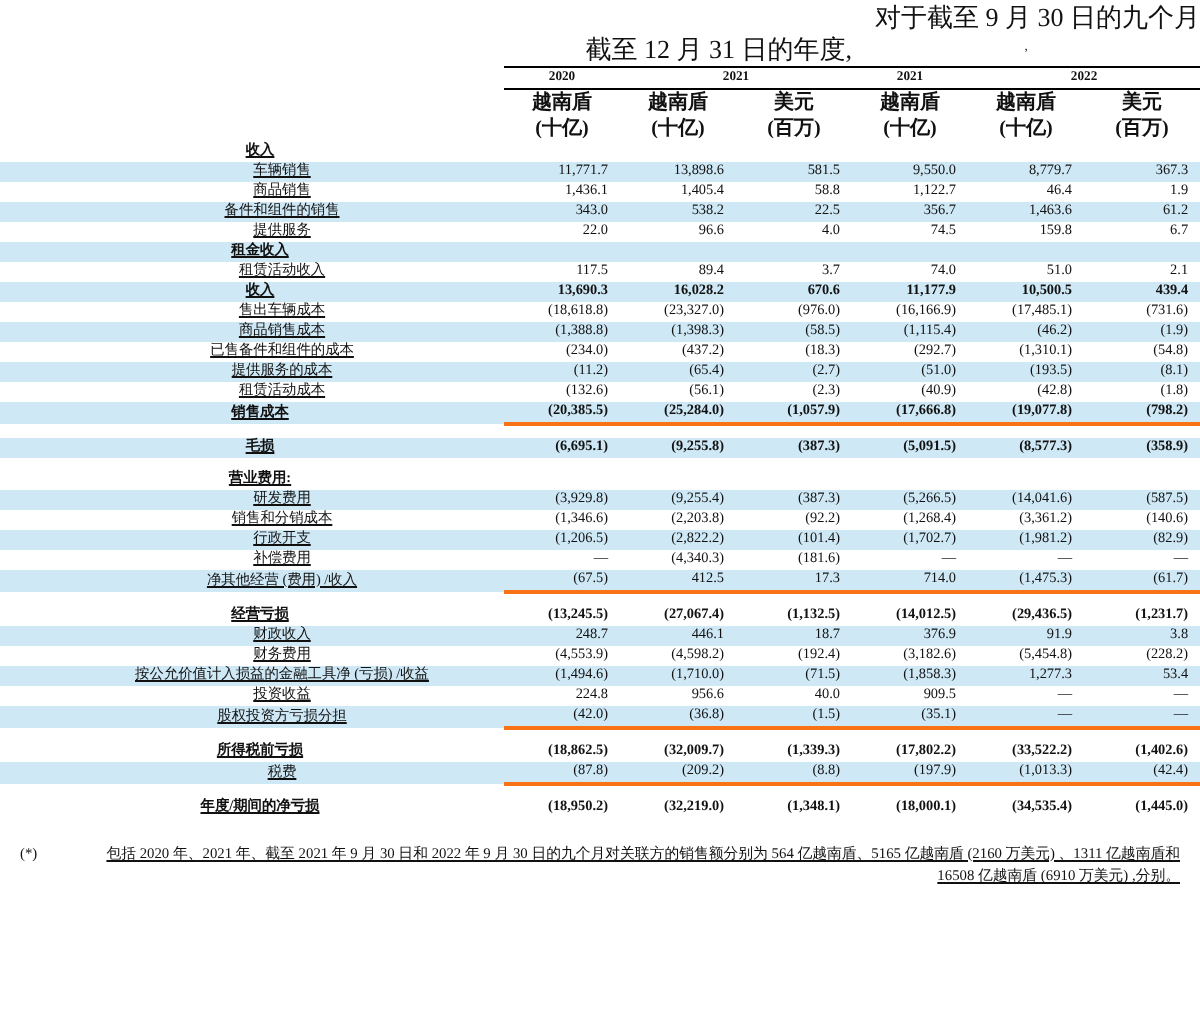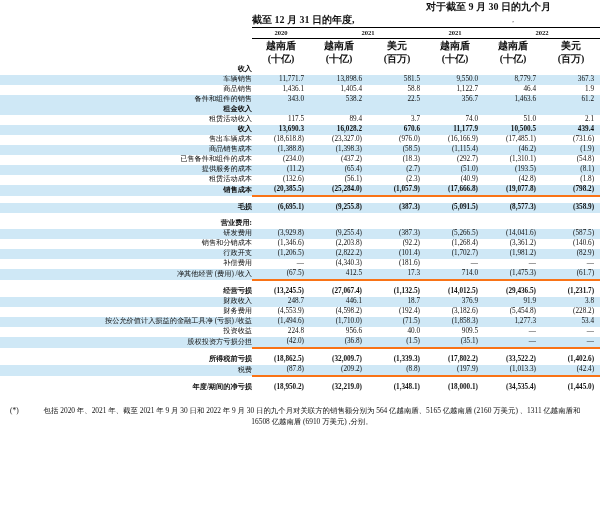--- a/index.html
+++ b/index.html
@@ -28,23 +28,23 @@
     table-layout: fixed;
     font-size: 7.2px;
     line-height: 1.0;
   }
 
   col.c-label { width: 252px; }
   col.c-num   { width: 58px; }
 
   
   .hdr-span-title {
-    font-weight: bold;
-    font-size: 10px;
-    text-align: left;
+    font-weight: normal;
+    font-size: 13px;
+    text-align: right;
     padding: 2px 0 1px 0;
     white-space: nowrap;
   }
   .hdr-rule-group {
     border-bottom: 1px solid #000;
     height: 1px;
     padding: 0;
     font-size: 0;
   }
   .hdr-year {
@@ -68,23 +68,24 @@
     text-align: center;
     padding: 0;
     height: 4px;
     line-height: 4px;
   }
   .spacer-cell { padding: 0; }
 
   
   tr.stripe > td { background: #cfe8f6; }
   td.lbl {
-    text-align: right;
+    text-align: center;
     padding: 1.4px 0 1.4px 8px;
     white-space: nowrap;
+    text-decoration: underline;
   }
   td.lbl.ind  { padding-left: 30px; }
   td.lbl.head { font-weight: bold; padding-left: 8px; }
   td.lbl.tot  { font-weight: bold; padding-left: 8px; }
   td.num {
     text-align: right;
     padding: 1.4px 6px 1.4px 0;
     white-space: nowrap;
     font-variant-numeric: tabular-nums;
   }
@@ -104,21 +105,21 @@
     font-size: 7.4px;
     line-height: 1.55;
     display: flex;
     gap: 6px;
   }
   .foot-mark {
     width: 18px;
     flex: 0 0 18px;
     text-align: left;
   }
-  .foot-body { flex: 1 1 auto; text-align: center; }
+  .foot-body { flex: 1 1 auto; text-align: right; text-decoration: underline; }
 </style>
 </head>
 <body>
 
 <div class="sheet">
 
   <table class="fin">
     <colgroup>
       <col class="c-label">
         <col class="c-num">
@@ -215,20 +216,29 @@
         </tr>
         <tr class="stripe">
           <td class="lbl ind">备件和组件的销售</td>
           <td class="num">343.0</td>
           <td class="num">538.2</td>
           <td class="num">22.5</td>
           <td class="num">356.7</td>
           <td class="num">1,463.6</td>
           <td class="num">61.2</td>
         </tr>
+        <tr>
+          <td class="lbl ind">提供服务</td>
+          <td class="num">22.0</td>
+          <td class="num">96.6</td>
+          <td class="num">4.0</td>
+          <td class="num">74.5</td>
+          <td class="num">159.8</td>
+          <td class="num">6.7</td>
+        </tr>
         <tr class="stripe">
           <td class="lbl head">租金收入</td>
           <td class="num"></td>
           <td class="num"></td>
           <td class="num"></td>
           <td class="num"></td>
           <td class="num"></td>
           <td class="num"></td>
         </tr>
         <tr>

